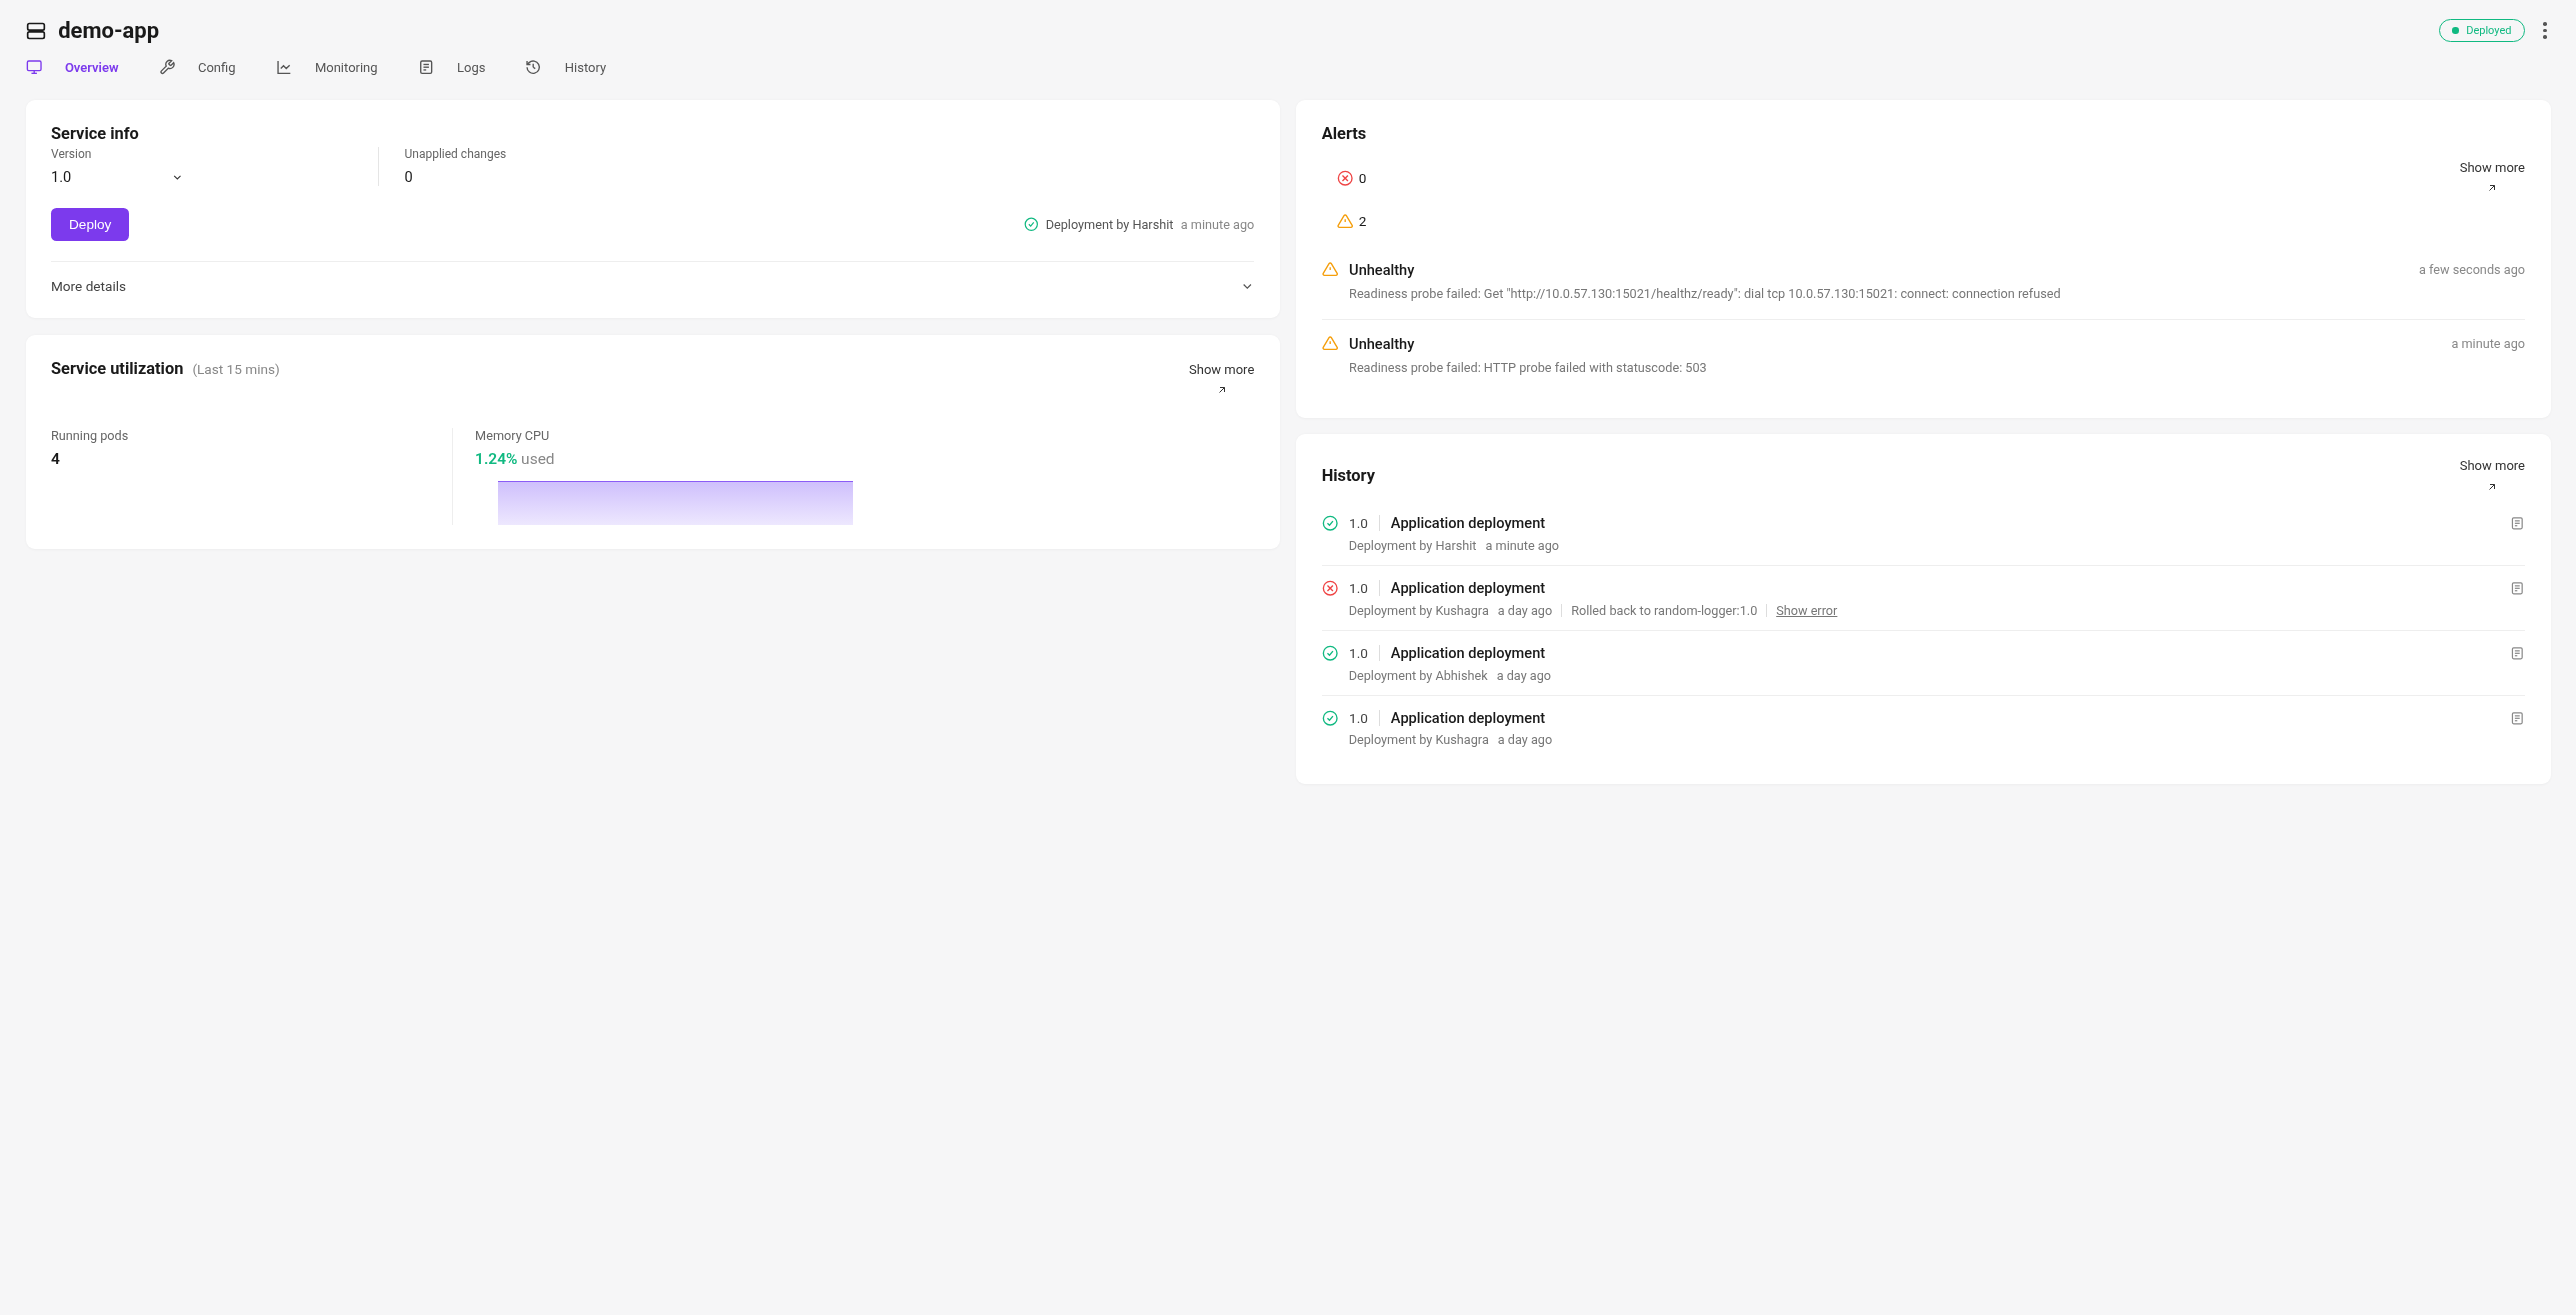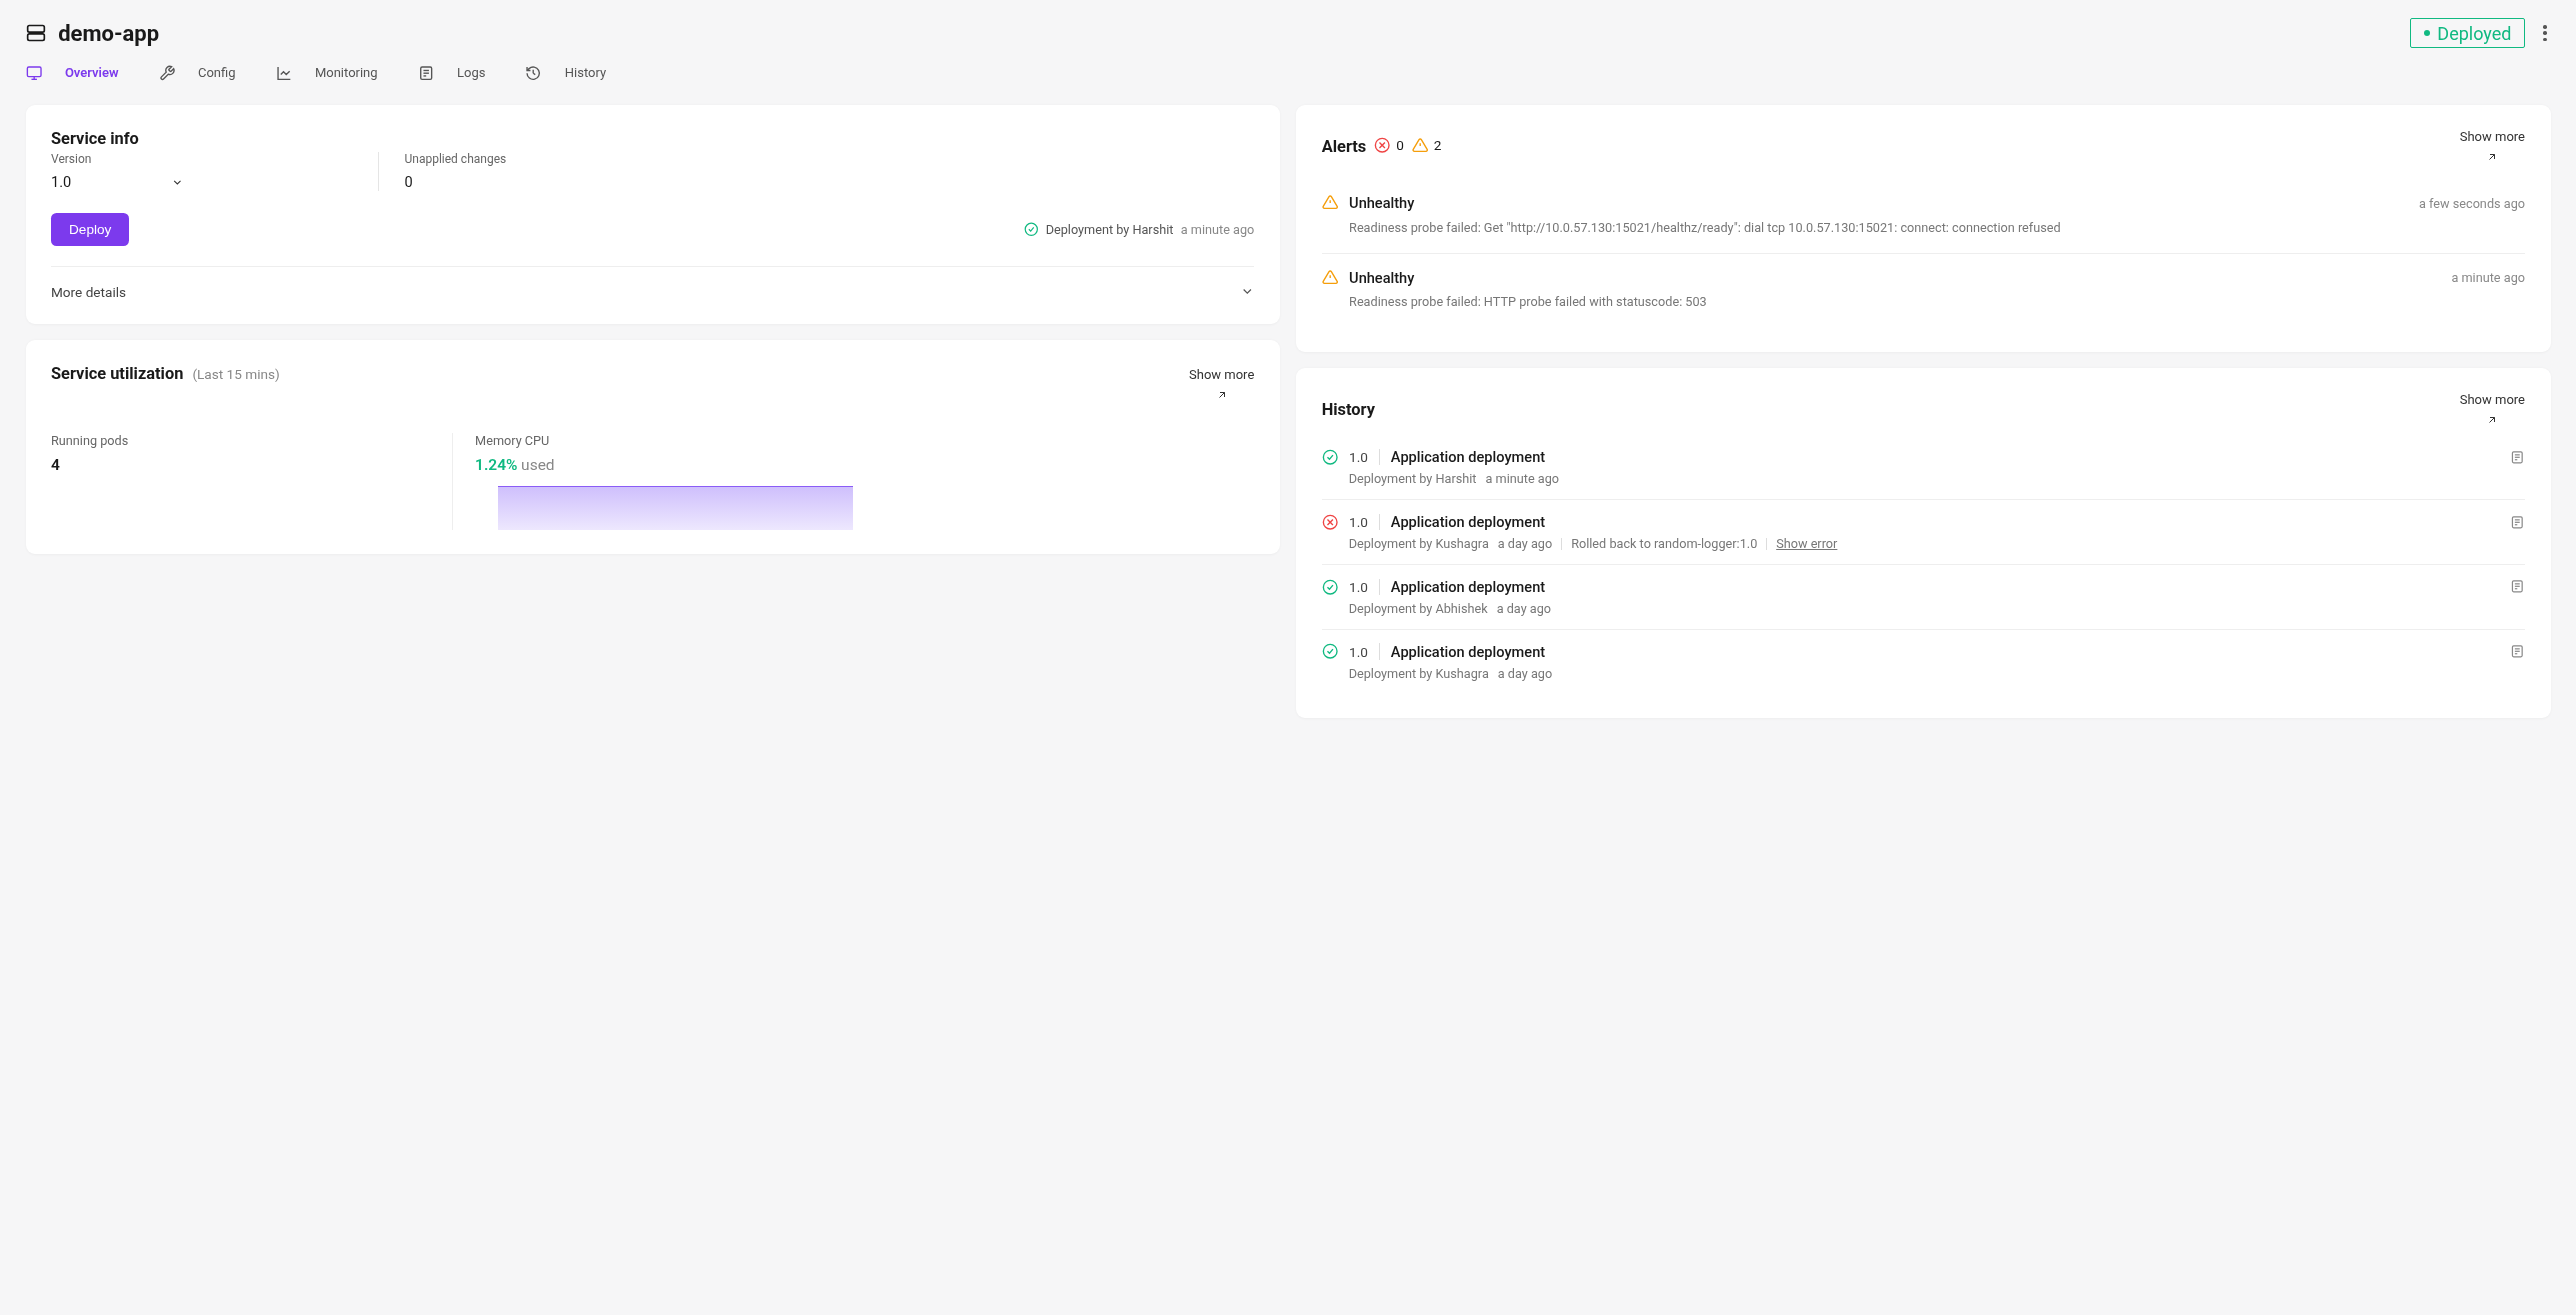--- a/index.html
+++ b/index.html
@@ -14,22 +14,22 @@
 
 .header { display: flex; align-items: center; justify-content: space-between; margin-bottom: 16.4px; }
 .header-left { display: flex; align-items: center; gap: 12.7px; }
 .app-icon { width: 20px; height: 20px; }
 .app-title { font-size: 22px; font-weight: 700; }
 .header-right { display: flex; align-items: center; gap: 14.6px; }
 .badge-deployed {
   border: 1.4px solid #10b981;
   color: #10b981;
   padding: 3.6px 12.7px;
-  border-radius: 2px;
-  font-size: 18px;
+  border-radius: 12px;
+  font-size: 11px;
   display: flex;
   align-items: center;
   gap: 7.3px;
 }
 .badge-dot { width: 6.4px; height: 6.4px; border-radius: 50%; background: #10b981; }
 .kebab { display: flex; flex-direction: column; gap: 2.7px; cursor: pointer; padding: 3.6px; }
 .kebab span { width: 3.6px; height: 3.6px; border-radius: 50%; background: #555; }
 
 
 .tabs { display: flex; gap: 40px; margin-bottom: 24px; }
@@ -71,21 +71,21 @@
 .spark { margin-top: 12.7px; height: 44px; position: relative; }
 .spark-area {
   position: absolute; left: 6%; right: 0; bottom: 0; top: 0;
   background: linear-gradient(to bottom, rgba(167,139,250,0.55) 0%, rgba(167,139,250,0.2) 100%);
   border-top: 1.4px solid #8b5cf6;
 }
 .spark-area.mem { clip-path: polygon(0 6%, 94% 2%, 100% 30%, 100% 100%, 0 100%); }
 
 
 .alerts-head { display:flex; align-items:center; justify-content: space-between; margin-bottom: 16.4px;}
-.alerts-title-wrap { display: flex; align-items: flex-start; gap: 8px; }
+.alerts-title-wrap { display: flex; align-items: flex-end; gap: 27px; flex-direction: column; }
 .count-pill { display: flex; align-items: center; gap: 5.5px; font-size: 13.6px; }
 .alert-divider { height:0.9px; background:#eee; }
 .alert-item { padding: 14.6px 0 16.4px; }
 .alert-row { display: flex; align-items: flex-start; gap: 11px; }
 .alert-body { flex: 1; }
 .alert-title-row { display:flex; justify-content:space-between; align-items:center; margin-bottom:5.5px;}
 .alert-title { font-size: 14.6px; font-weight:500; }
 .alert-time { color:#888; font-size:12.7px;}
 .alert-msg { color:#777; font-size:12.7px; line-height:1.5; }
 

